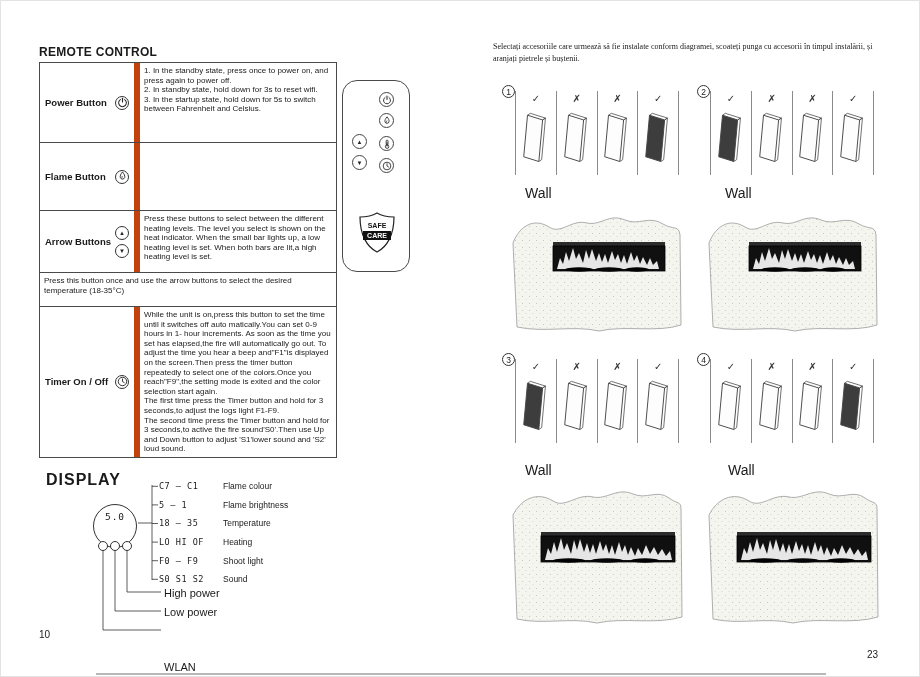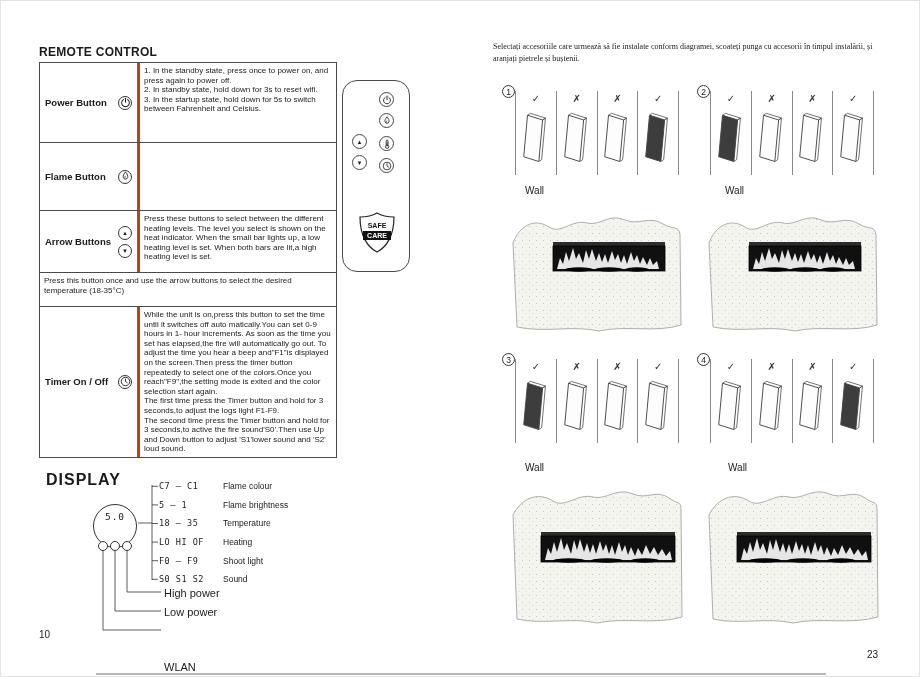--- a/index.html
+++ b/index.html
@@ -11,21 +11,21 @@
   }
   
   .rc-title { position:absolute; left:38px; top:44px; font-size:12px; font-weight:bold; letter-spacing:.3px; }
   .rc-table { position:absolute; left:38px; top:61px; width:298px; border:1px solid #4a4a4a; border-bottom:none; }
   .rc-row { display:flex; border-bottom:1px solid #4a4a4a; }
   .rc-row:nth-child(1){min-height:80px}
   .rc-row:nth-child(2){min-height:68px}
   .rc-row:nth-child(3){min-height:62px}
   .rc-row:nth-child(4){min-height:34px}
   .rc-row:nth-child(5){min-height:148px}
-  .rc-label { flex:0 0 100px; width:100px; border-right:3px solid #c2410c; display:flex; align-items:center; justify-content:space-between; gap:3px; padding:3px 5px; font-weight:bold; font-size:9.5px; line-height:1.25; }
+  .rc-label { flex:0 0 100px; width:100px; border-right:6px solid #c2410c; display:flex; align-items:center; justify-content:space-between; gap:3px; padding:3px 5px; font-weight:bold; font-size:9.5px; line-height:1.25; }
   .rc-text { flex:1; padding:3px 4px; font-size:8px; line-height:1.2; white-space:pre-line; }
   .icon-circle { flex:0 0 auto; width:14px; height:14px; border:1px solid #333; border-radius:50%; display:flex; align-items:center; justify-content:center; font-size:6px; background:#fff; }
   .icon-stack { display:flex; flex-direction:column; gap:4px; }
   .tri { font-size:6px; line-height:1; color:#222; }
   
   .remote { position:absolute; left:341px; top:79px; width:68px; height:192px; border:1.5px solid #4a4a4a; border-radius:15px; background:#fff; }
   .remote .btn { position:absolute; width:15px; height:15px; border:1.2px solid #444; border-radius:50%; display:flex; align-items:center; justify-content:center; font-size:6px; background:#fff; }
   .remote .shield { position:absolute; left:14px; top:130px; }
   
   .display-title { position:absolute; left:45px; top:470px; font-size:16px; font-weight:bold; letter-spacing:1px; }
@@ -40,21 +40,21 @@
   .page-num { position:absolute; font-size:10px; }
   
   .intro { position:absolute; left:492px; top:40px; width:400px; font-size:8px; line-height:1.55; font-family:"Liberation Serif", serif; }
   .num-circle { position:absolute; width:13px; height:13px; border:1px solid #333; border-radius:50%; display:flex; align-items:center; justify-content:center; font-size:8.5px; background:#fff; }
   .diag { position:absolute; width:164px; height:84px; display:flex; border-left:1px solid #8a8a8a; border-right:1px solid #8a8a8a; }
   .cell { flex:1; text-align:center; padding-top:1px; }
   .cell + .cell { border-left:1px solid #8a8a8a; }
   .mark { font-size:10px; height:13px; line-height:13px; color:#333; }
   .panel polygon.face { fill:#fdfdfd; }
   .panel.filled polygon.face { fill:#3d3d3d; }
-  .wall-label { position:absolute; font-size:10px; }
+  .wall-label { position:absolute; font-size:14px; }
   .wall-svg { position:absolute; }
   .overlay { position:absolute; left:0; top:0; pointer-events:none; }
   .scan-line { position:absolute; left:95px; top:672px; width:730px; height:1.5px; background:#b8b8b8; }
   .hidden-defs { position:absolute; width:0; height:0; overflow:hidden; }
 </style>
 </head>
 <body>
 
 <svg class="hidden-defs" aria-hidden="true">
   <defs>

